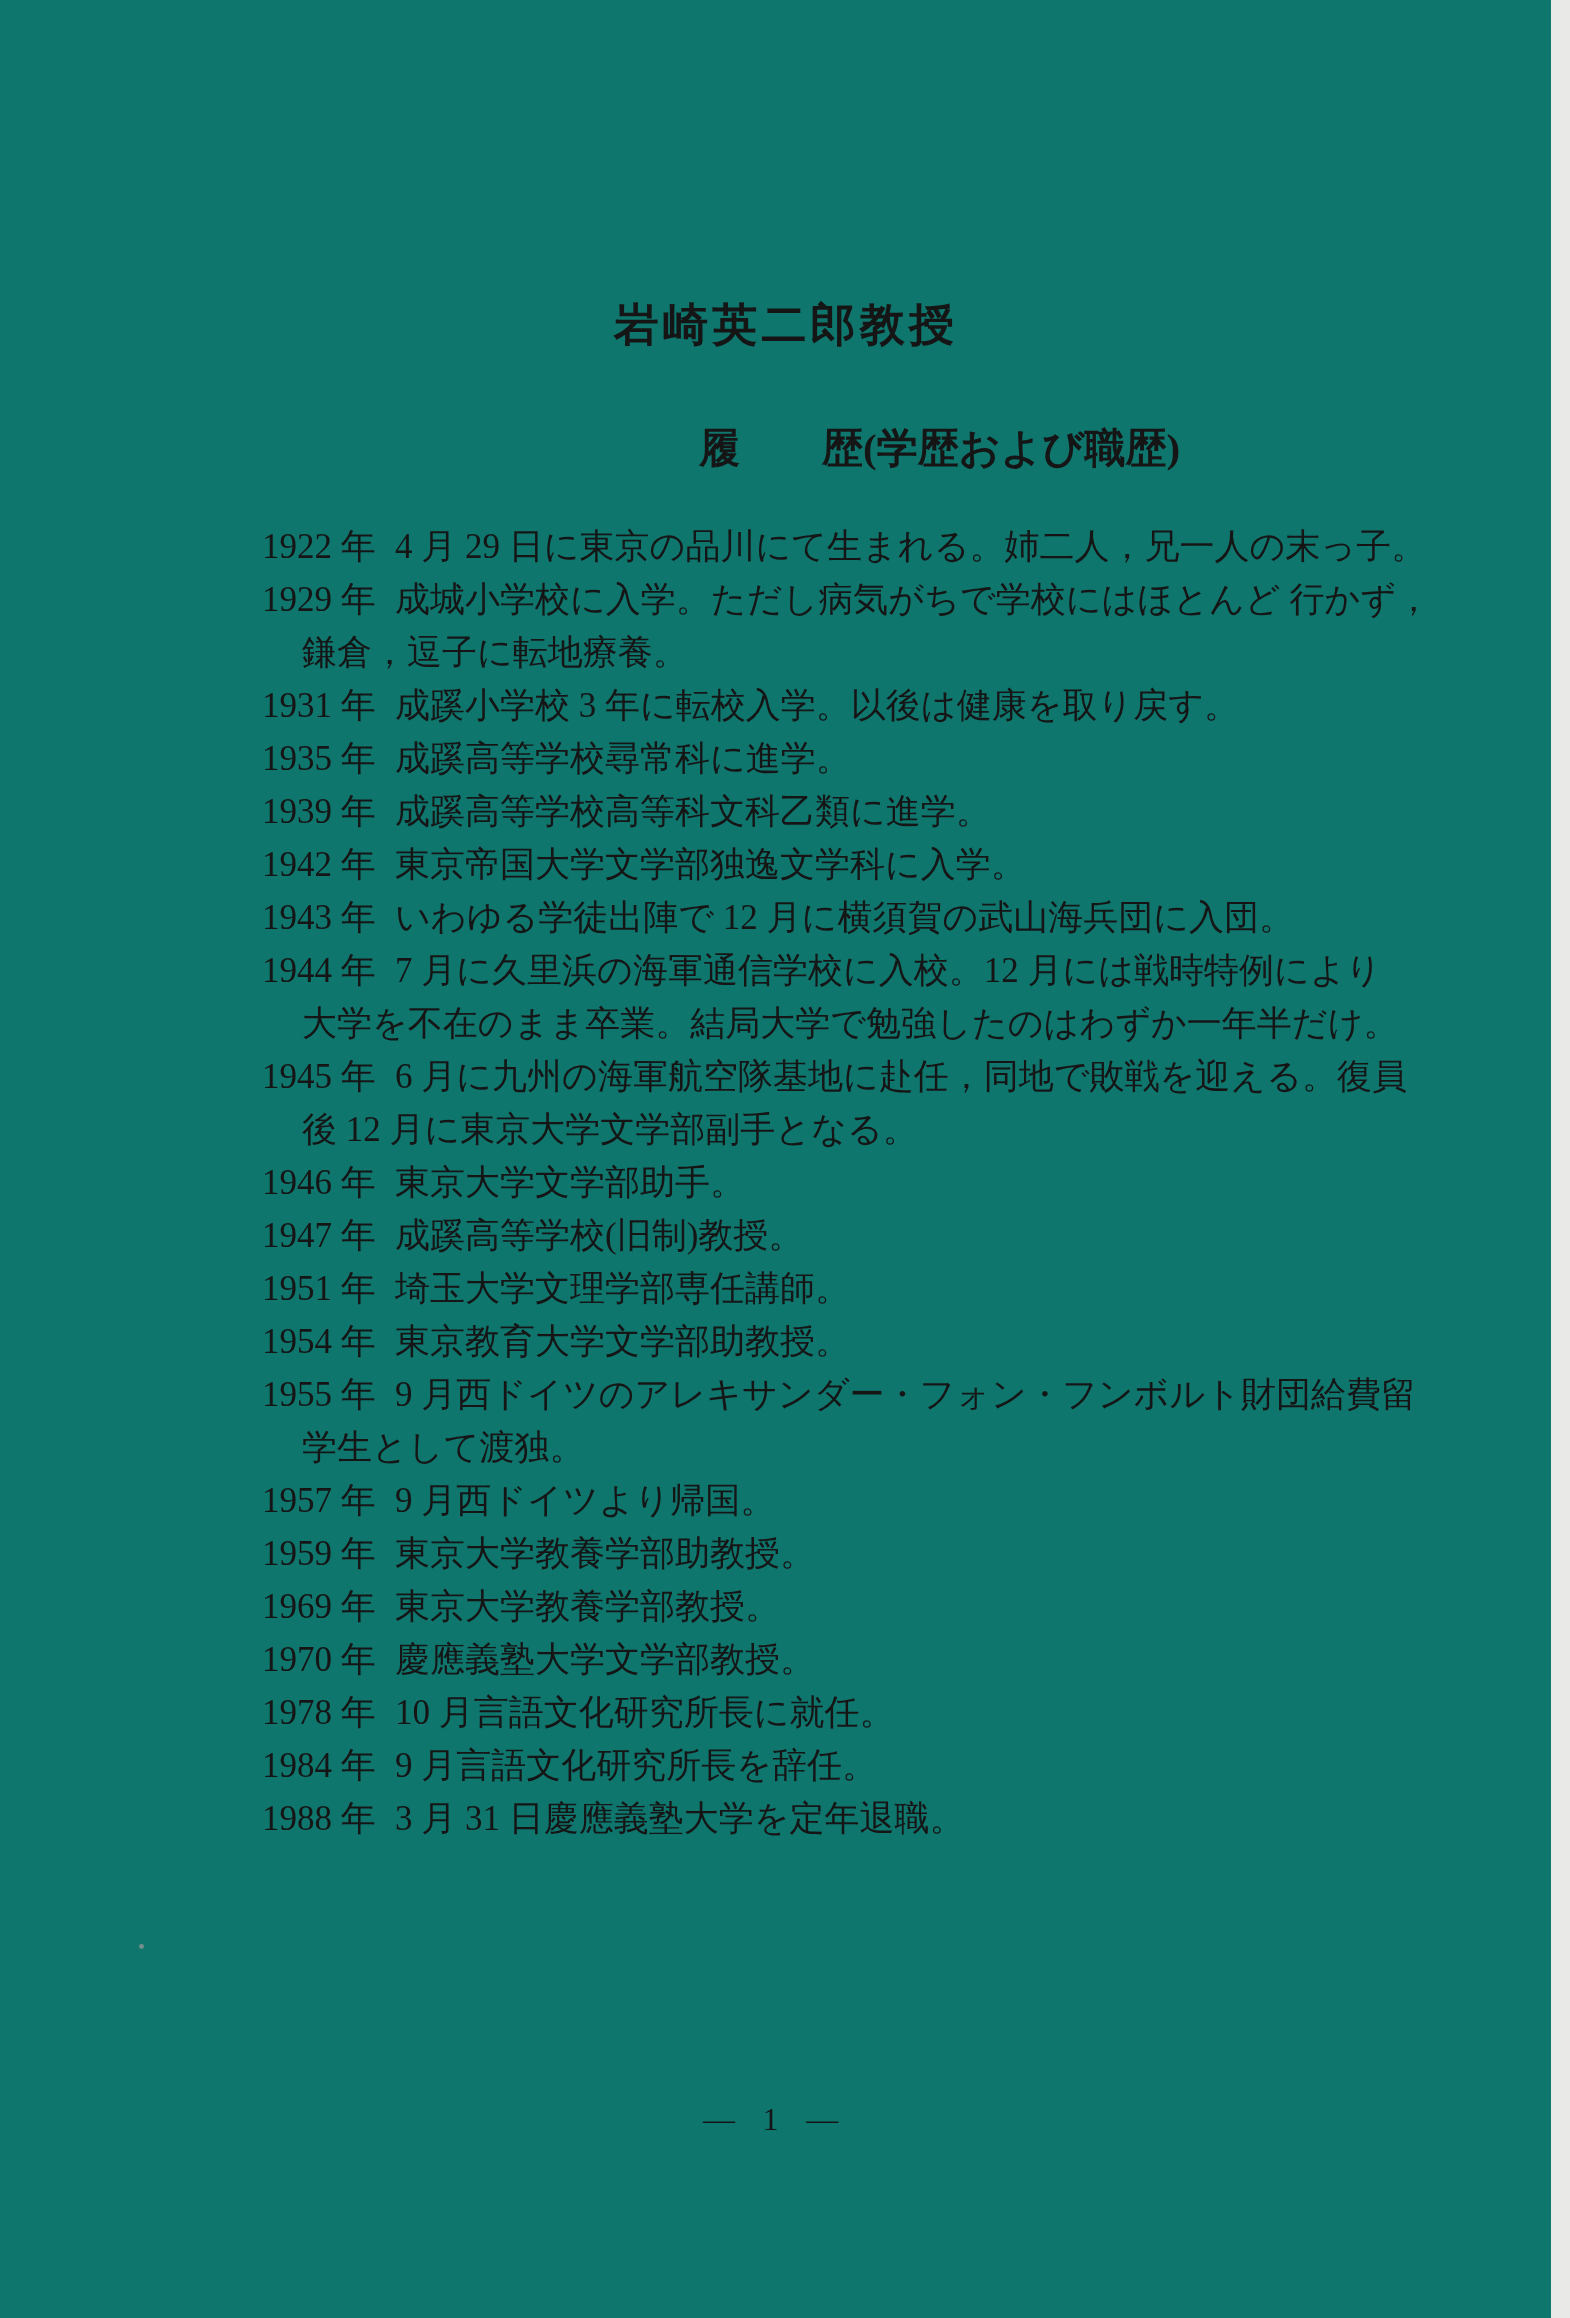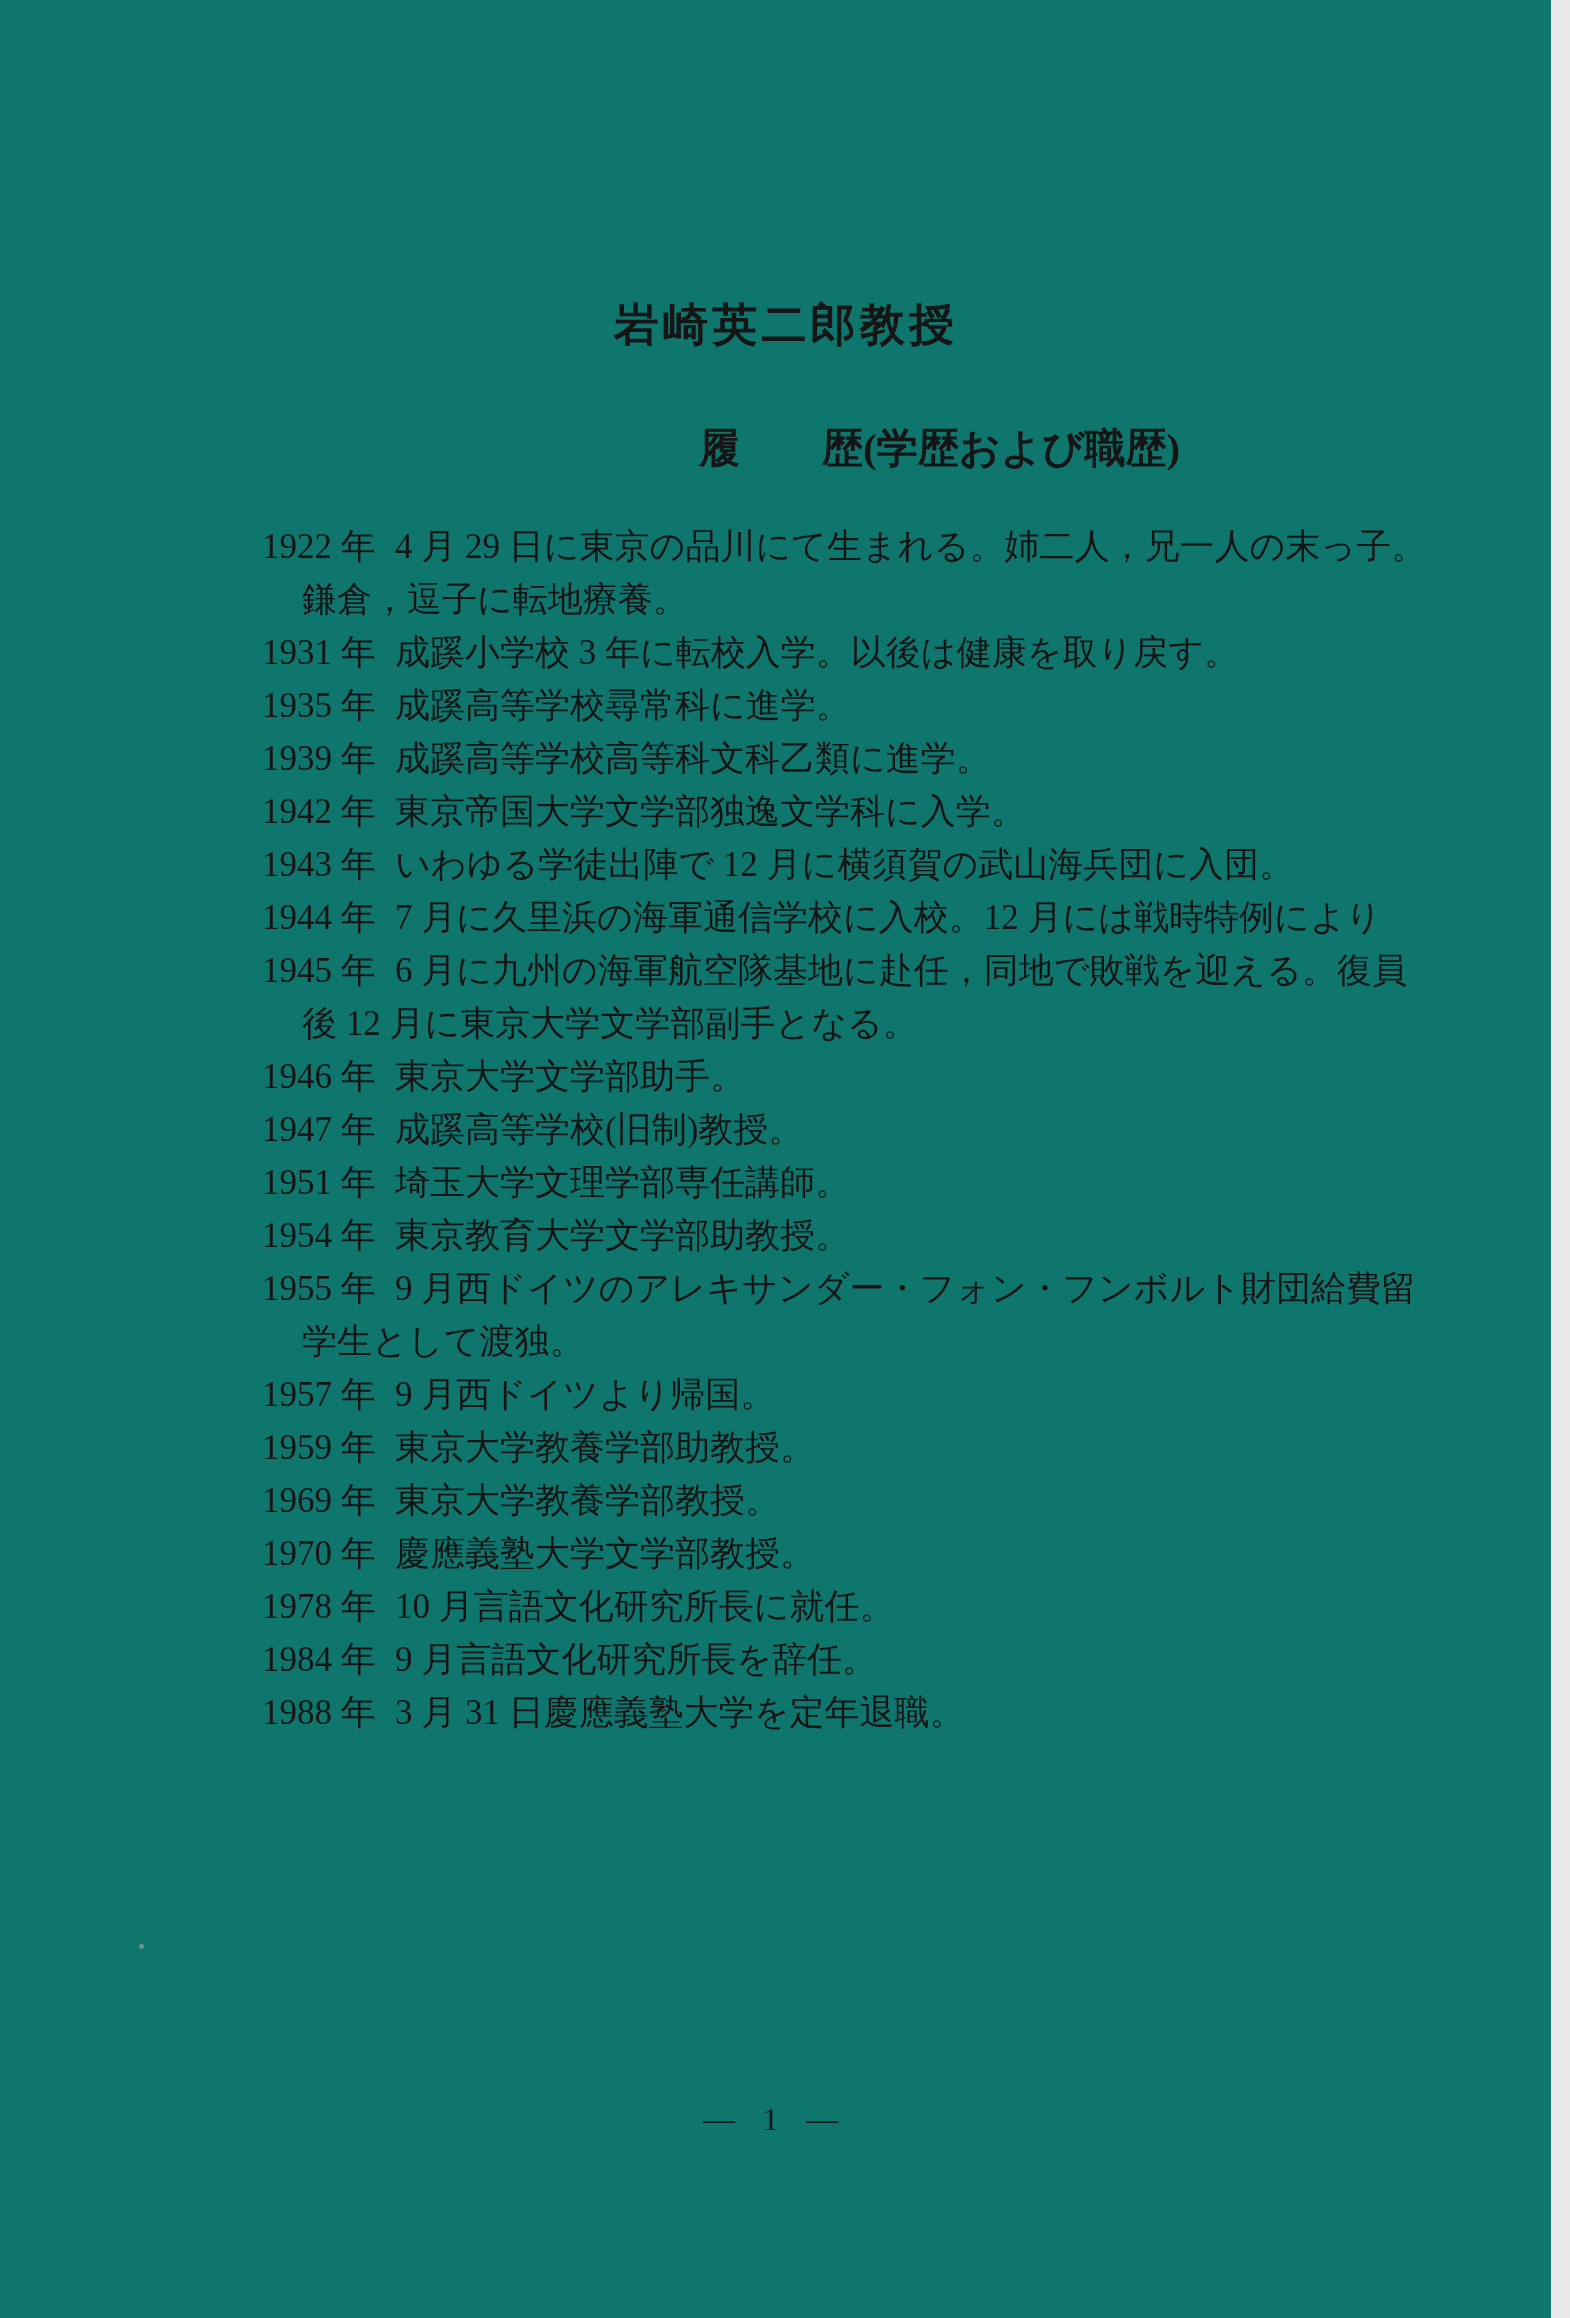--- a/index.html
+++ b/index.html
@@ -82,40 +82,46 @@
 <div class="page">
 
   <h1 class="doc-title">岩崎英二郎教授</h1>
 
   <div class="doc-heading">履　　歴(学歴および職歴)</div>
 
   <div class="entries">
       <div class="cv-line">
     <span class="year">1922 年</span><span class="text">4 月 29 日に東京の品川にて生まれる。姉二人，兄一人の末っ子。</span>
   </div>
+      <div class="cv-line">
+    <span class="year">1929 年</span><span class="text">成城小学校に入学。ただし病気がちで学校にはほとんど 行かず，</span>
+  </div>
       <div class="cv-line cont">
     <span class="text">鎌倉，逗子に転地療養。</span>
   </div>
       <div class="cv-line">
     <span class="year">1931 年</span><span class="text">成蹊小学校 3 年に転校入学。以後は健康を取り戻す。</span>
   </div>
       <div class="cv-line">
     <span class="year">1935 年</span><span class="text">成蹊高等学校尋常科に進学。</span>
   </div>
       <div class="cv-line">
     <span class="year">1939 年</span><span class="text">成蹊高等学校高等科文科乙類に進学。</span>
   </div>
       <div class="cv-line">
     <span class="year">1942 年</span><span class="text">東京帝国大学文学部独逸文学科に入学。</span>
   </div>
       <div class="cv-line">
     <span class="year">1943 年</span><span class="text">いわゆる学徒出陣で 12 月に横須賀の武山海兵団に入団。</span>
   </div>
       <div class="cv-line">
     <span class="year">1944 年</span><span class="text">7 月に久里浜の海軍通信学校に入校。12 月には戦時特例により</span>
+  </div>
+      <div class="cv-line cont">
+    <span class="text">大学を不在のまま卒業。結局大学で勉強したのはわずか一年半だけ。</span>
   </div>
       <div class="cv-line">
     <span class="year">1945 年</span><span class="text">6 月に九州の海軍航空隊基地に赴任，同地で敗戦を迎える。復員</span>
   </div>
       <div class="cv-line cont">
     <span class="text">後 12 月に東京大学文学部副手となる。</span>
   </div>
       <div class="cv-line">
     <span class="year">1946 年</span><span class="text">東京大学文学部助手。</span>
   </div>

